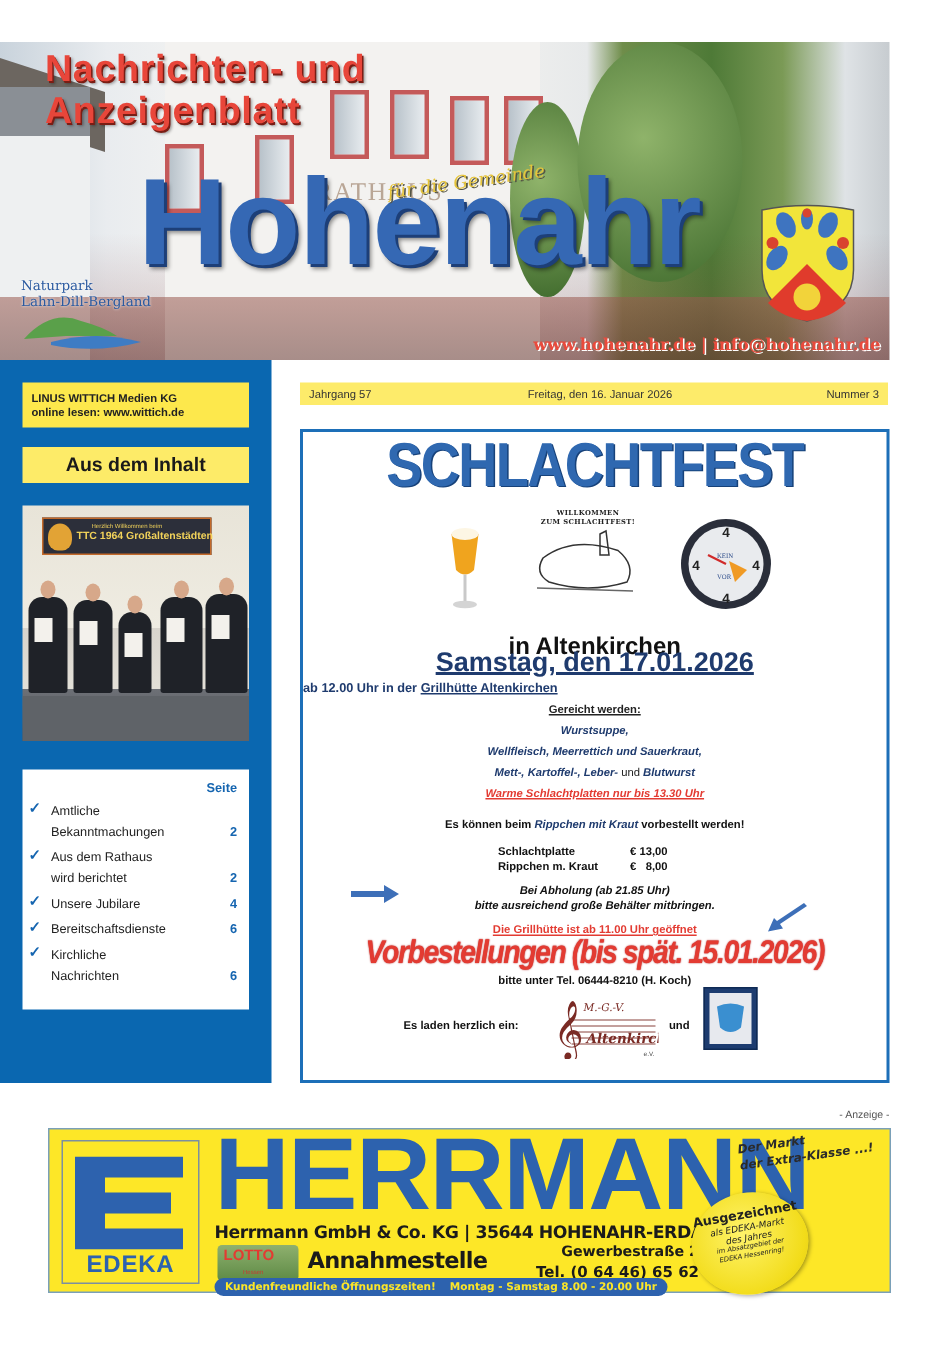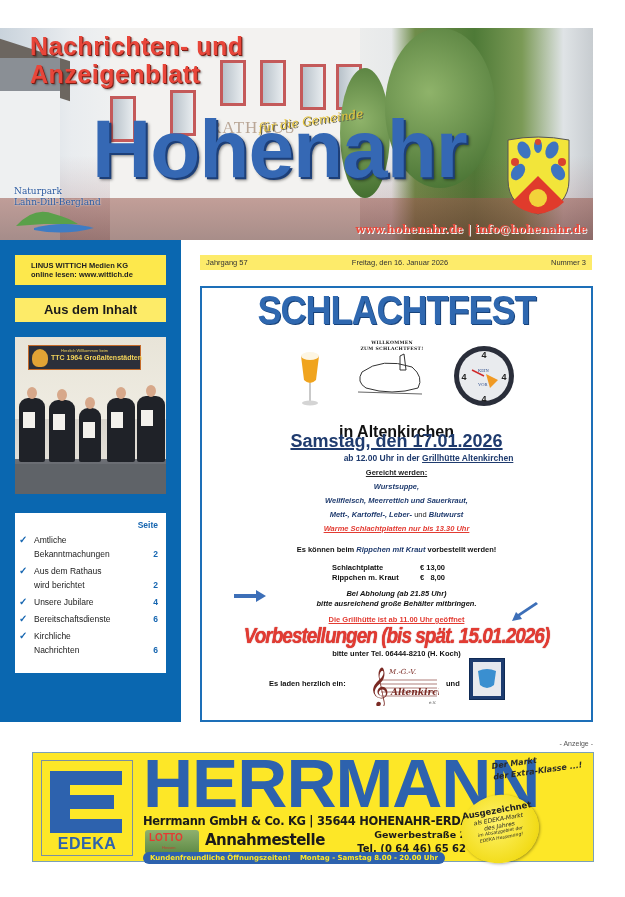--- a/index.html
+++ b/index.html
@@ -36,21 +36,21 @@
   .banner .script { position: absolute; left: 258px; top: 86px; font-family: "DejaVu Serif", serif; font-style: italic; font-size: 12px; color: #e6c43a; transform: rotate(-8deg); text-shadow: 1px 1px 0 #554; }
   .banner .url { position: absolute; right: 6px; bottom: 4px; font-family: "DejaVu Serif", serif; font-size: 11px; font-weight: bold; color: #e94a3c; text-shadow: 1px 1px 0 #fff; }
   .banner .naturpark { position: absolute; left: 14px; top: 158px; font-family: "DejaVu Serif", serif; font-size: 9px; color: #2b5aa0; line-height: 11px; text-shadow: 0 0 2px #fff; }
   .banner .naturpark-logo { position: absolute; left: 14px; top: 180px; }
   .banner .coat { position: absolute; left: 506px; top: 108px; width: 65px; height: 80px; }
 
   
   .sidebar { position: absolute; left: 0; top: 240px; width: 181px; height: 482px; background: #0a67b0; }
   .publisher {
     position: absolute; left: 15px; top: 15px; width: 151px; height: 30px; background: #fde84c;
-    font-size: 7.5px; font-weight: bold; color: #222; padding: 6px 0 0 16px; line-height: 9px;
+    font-size: 7.5px; font-weight: bold; color: #222; padding: 6px 0 0 6px; line-height: 9px;
   }
   .inhalt-head {
     position: absolute; left: 15px; top: 58px; width: 151px; height: 24px; background: #fdeb68;
     font-size: 13px; font-weight: bold; color: #1a1a1a; text-align: center; line-height: 24px;
   }
   .photo { position: absolute; left: 15px; top: 97px; width: 151px; height: 157px; overflow: hidden;
     background: linear-gradient(180deg, #e8e4d8 0%, #efece2 52%, #d8d4cc 52%, #e3e0d8 78%, #6d7076 78%, #55585c 100%); }
   .photo .club-banner { position: absolute; left: 13px; top: 8px; width: 113px; height: 25px; background: #2c2f3a; border: 1px solid #c46a2a; }
   .photo .club-banner .greet { position: absolute; left: 32px; top: 2px; font-size: 4px; color: #f1d25a; }
   .photo .club-banner .name { position: absolute; left: 22px; top: 8px; font-size: 7px; font-weight: bold; color: #f1d25a; white-space: nowrap; }
@@ -77,21 +77,21 @@
   
   .event { position: absolute; left: 200px; top: 286px; width: 393px; height: 436px; border: 2px solid #1d6fb8; background: #fff; }
   .event .headline { position: absolute; left: 0; width: 100%; top: 1px; text-align: center; font-weight: bold; font-size: 36px; color: #2f68b0; letter-spacing: -1px; transform: scaleY(1.15); text-shadow: 1px 1px 0 #17427a; }
   .event .pics { position: absolute; top: 52px; left: 0; width: 100%; height: 72px; }
   .beer { position: absolute; left: 95px; top: 10px; width: 26px; height: 58px; }
   .sketch { position: absolute; left: 150px; top: 0; width: 80px; height: 60px; }
   .sketch .cap { font-family: "DejaVu Serif", serif; font-size: 4.5px; text-align: center; line-height: 6px; color: #222; font-weight: bold; letter-spacing: .3px; }
   .clock { position: absolute; left: 250px; top: 4px; width: 64px; height: 64px; }
   .event .loc { position: absolute; top: 120px; width: 100%; text-align: center; font-size: 16px; font-weight: bold; color: #111; margin-top: 15px; }
   .event .date { position: absolute; top: 143px; width: 100%; text-align: center; font-size: 18px; font-weight: bold; color: #1f3b6e; text-decoration: underline; text-decoration-thickness: 2px; }
-  .event .time { position: absolute; top: 165px; width: 100%; text-align: center; font-size: 8.5px; font-weight: bold; color: #1f3b6e; margin-left: 32px; }
+  .event .time { position: absolute; top: 165px; width: 100%; text-align: left; font-size: 8.5px; font-weight: bold; color: #1f3b6e; }
   .event .time u { text-decoration: underline; }
   .event .sub { position: absolute; width: 100%; text-align: center; font-size: 7.5px; font-weight: bold; }
   .event .served-h { top: 180px; color: #222; text-decoration: underline; }
   .event .m1 { top: 194px; color: #1f3b6e; font-style: italic; }
   .event .m2 { top: 208px; color: #1f3b6e; font-style: italic; }
   .event .m3 { top: 222px; color: #1f3b6e; }
   .event .m3 i { font-style: italic; margin-top: 30px; }
   .event .m3 .plain { font-style: normal; font-weight: normal; color: #222; }
   .event .warm { top: 236px; color: #e33b32; font-style: italic; text-decoration: underline; }
   .event .rippchen { top: 257px; color: #111; }

